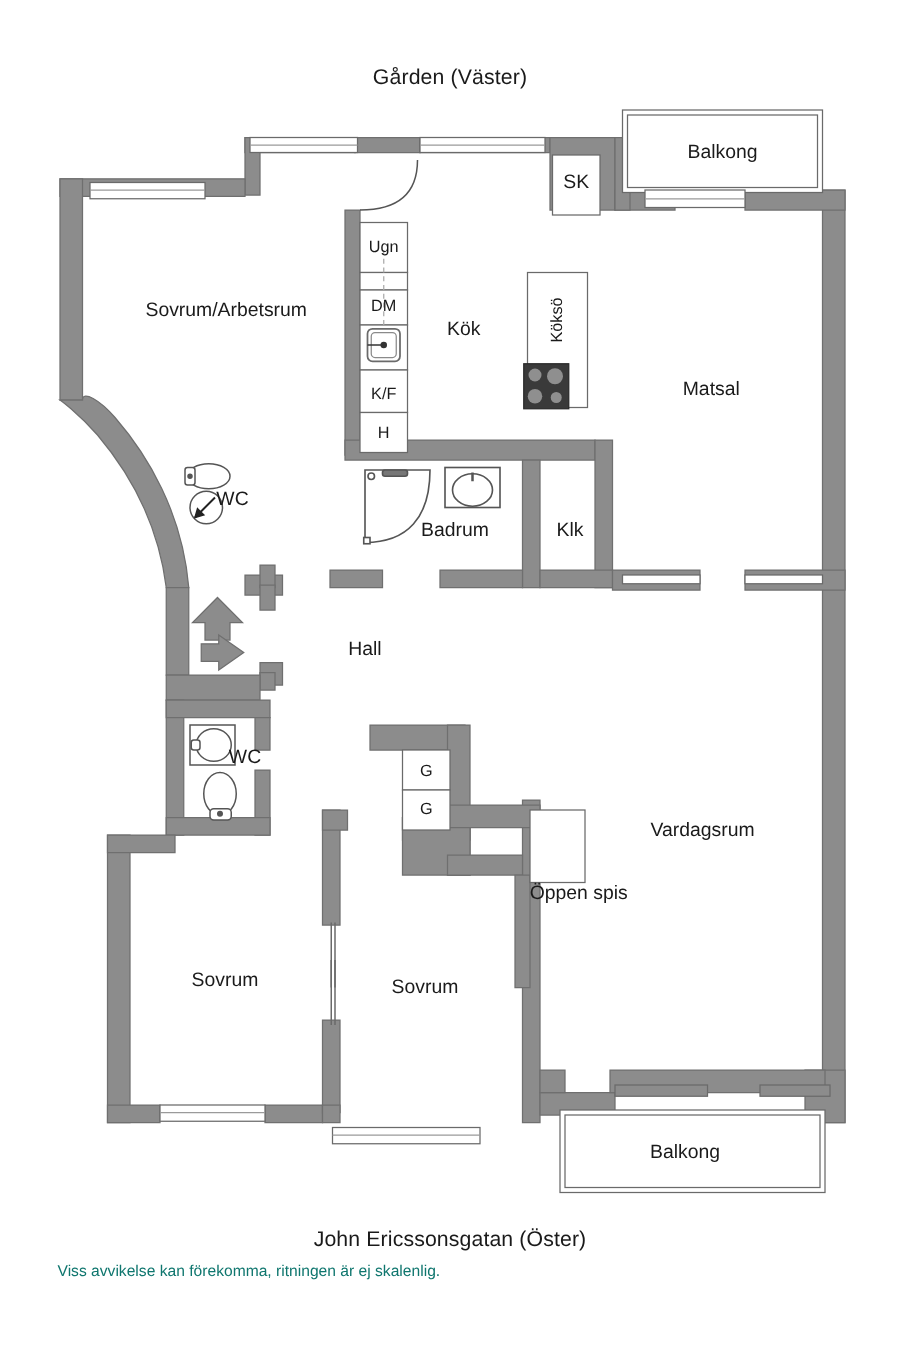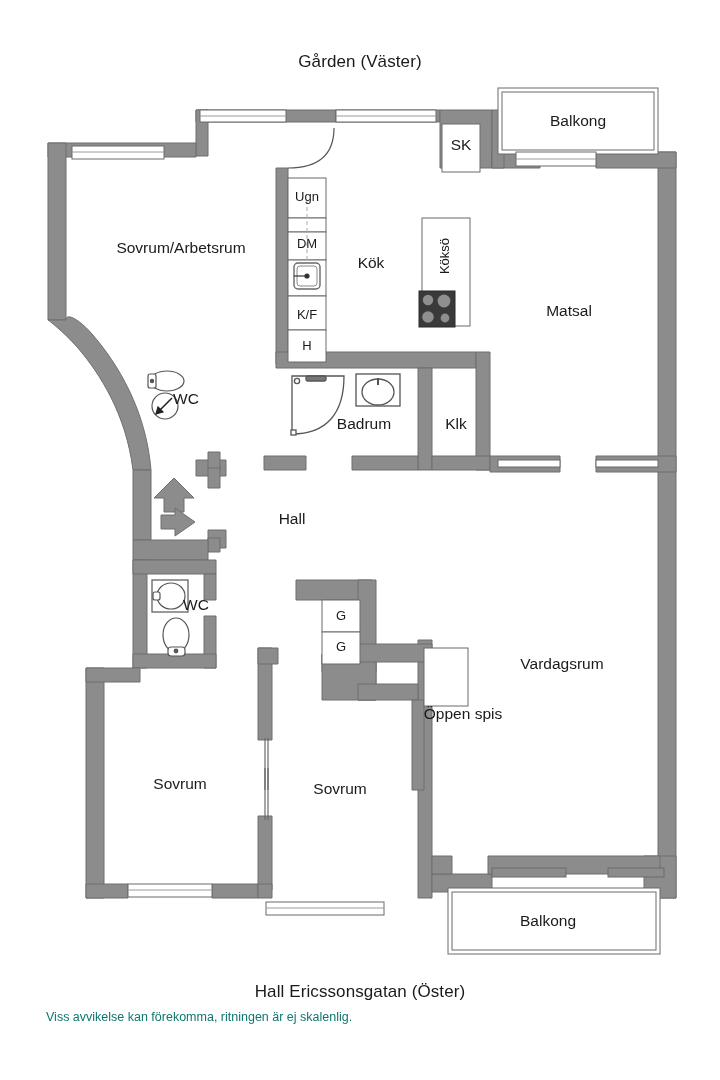--- a/index.html
+++ b/index.html
@@ -295,16 +295,16 @@
       <text class="room-label small" x="307" y="245">DM</text>
       <text class="room-label small" x="307" y="316">K/F</text>
       <text class="room-label small" x="307" y="347">H</text>
       <text class="room-label small" x="446" y="256" transform="rotate(-90 446 256)">Köksö</text>
       <text class="room-label small" x="341" y="617">G</text>
       <text class="room-label small" x="341" y="648">G</text>
     </g>
 
   </svg>
 
-  <div class="caption" id="title-bottom">Hall Ericssonsgatan (Öster)</div>
+  <div class="caption" id="title-bottom">John Ericssonsgatan (Öster)</div>
 
   <div id="disclaimer">Viss avvikelse kan förekomma, ritningen är ej skalenlig.</div>
 </div>
 
 </body></html>

